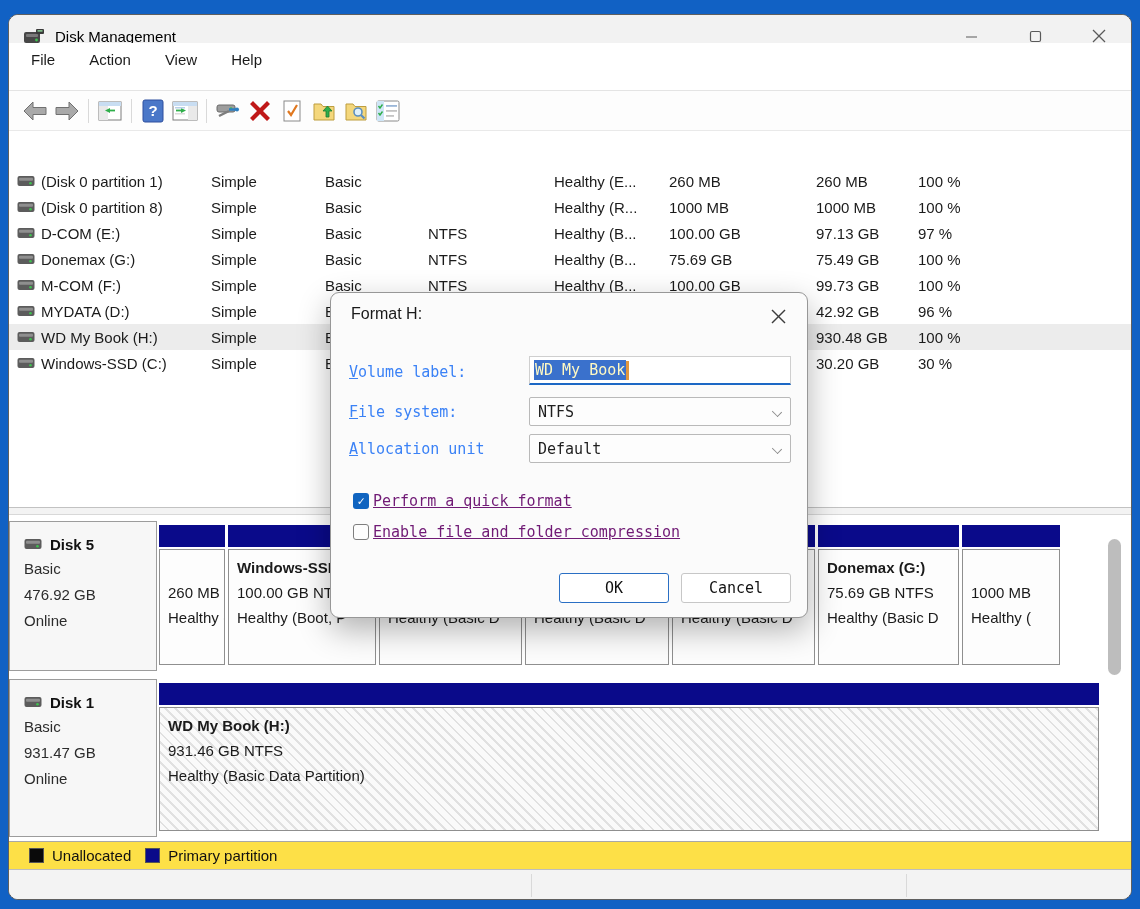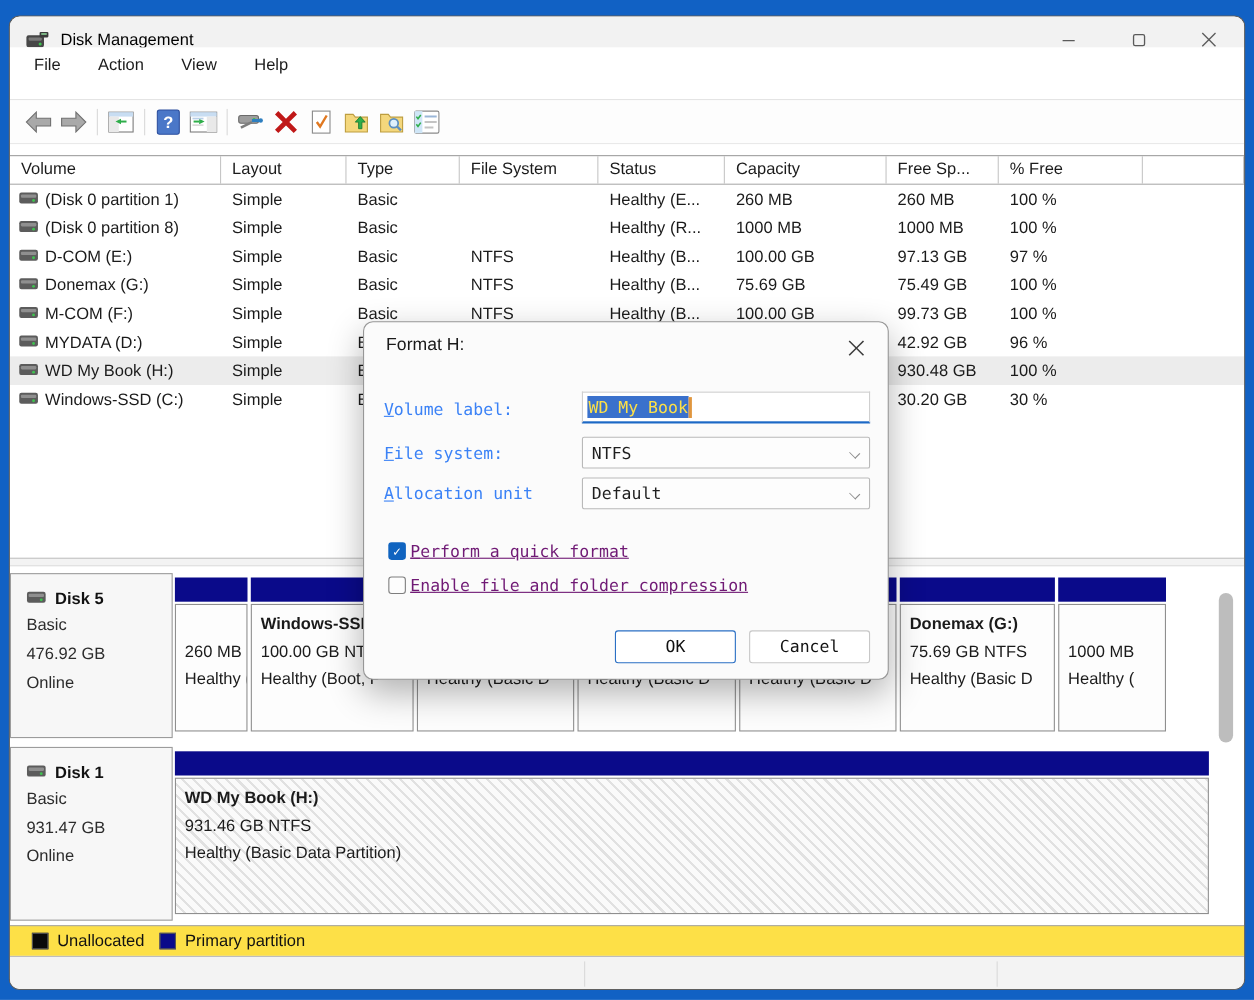--- a/index.html
+++ b/index.html
@@ -63,21 +63,21 @@
 
   
   .dialog { position:absolute; left:330px; top:292px; width:478px; height:326px; background:#fbfbfb;
     border:1px solid #979797; border-radius:9px; box-shadow:0 12px 32px rgba(0,0,0,.30); z-index:50;
     font-family:"DejaVu Sans Mono", monospace; }
   .dlg-title { position:absolute; left:20px; top:12px; font-family:"Liberation Sans",sans-serif; font-size:16px; color:#1a1a1a; }
   .dlg-close { position:absolute; right:16px; top:10px; width:26px; height:26px; display:flex; align-items:center; justify-content:center; }
   .dlg-label { position:absolute; left:18px; font-size:15px; color:#3b82f6; }
   .dlg-input { position:absolute; left:198px; width:262px; height:29px; background:#ffffff; border:1px solid #cfcfcf;
     border-bottom:2px solid #1c68c5; display:flex; align-items:center; padding-left:4px; }
-  .sel-text { background:#3a71cc; color:#fde047; font-size:15px; padding:1px 1px; }
+  .sel-text { background:#3a71cc; color:#fef9c3; font-size:15px; padding:1px 1px; }
   .caret { display:inline-block; width:3px; height:19px; background:#e0963e; margin-left:0; }
   .dlg-combo { position:absolute; left:198px; width:262px; height:29px; background:#fdfdfd; border:1px solid #b9b9b9;
     border-radius:2px; display:flex; align-items:center; padding-left:8px; font-size:15px; color:#1f1f1f; }
   .chev { position:absolute; right:9px; top:10px; width:8px; height:8px; border-right:1.6px solid #8a8a8a; border-bottom:1.6px solid #8a8a8a; transform:rotate(45deg) scaleY(.8); }
   .dlg-check { position:absolute; left:22px; display:flex; align-items:flex-start; gap:4px; }
   .cbox { width:16px; height:16px; border-radius:3px; flex:0 0 auto; margin-top:1px; }
   .cbox.on { background:#1064c0; color:#fff; font-size:12px; line-height:16px; text-align:center; }
   .cbox.off { background:#fdfdfd; border:1px solid #7e7e7e; }
   .cb-label { font-size:15px; color:#701a75;text-decoration:underline; }
   .dlg-btn { position:absolute; width:110px; height:30px; background:#ffffff; border-radius:3px; font-size:15px; color:#111;
@@ -208,31 +208,20 @@
           <rect x="1" y="1" width="7" height="20" fill="#cfe6f7"></rect>
           <path d="M2.5 6 L4 8 L6.5 4.5" fill="none" stroke="#2fae4a" stroke-width="1.4"></path>
           <path d="M2.5 13 L4 15 L6.5 11.5" fill="none" stroke="#2fae4a" stroke-width="1.4"></path>
           <rect x="10" y="5" width="11" height="1.8" fill="#9ab6d8"></rect>
           <rect x="10" y="10" width="11" height="1.8" fill="#c4c4c4"></rect>
           <rect x="10" y="15" width="8" height="1.8" fill="#c4c4c4"></rect>
         </svg>
     </div>
   </div>
 
-  <div class="vt-header">
-      <div class="vt-hcell">Volume</div>
-      <div class="vt-hcell">Layout</div>
-      <div class="vt-hcell">Type</div>
-      <div class="vt-hcell">File System</div>
-      <div class="vt-hcell">Status</div>
-      <div class="vt-hcell">Capacity</div>
-      <div class="vt-hcell">Free Sp...</div>
-      <div class="vt-hcell">% Free</div>
-      <div class="vt-hcell"></div>
-    </div>
   <div class="vt-body">
       <div class="vt-row">
         <div class="vt-cell vol">
           <span><svg width="18" height="12" viewBox="0 0 18 12">
               <rect x="0.5" y="1" width="17" height="10" rx="2" fill="#5c5c5c"></rect>
               <rect x="2" y="2.8" width="14" height="3" rx="1" fill="#8f8f8f"></rect>
               <circle cx="13.5" cy="8.3" r="1.3" fill="#3ec24f"></circle>
             </svg></span>
           <span>(Disk 0 partition 1)</span>
         </div>

